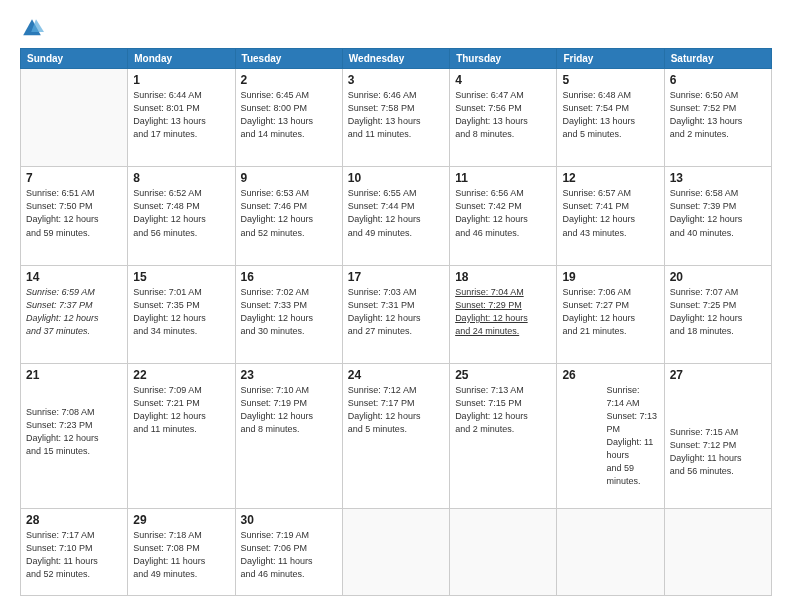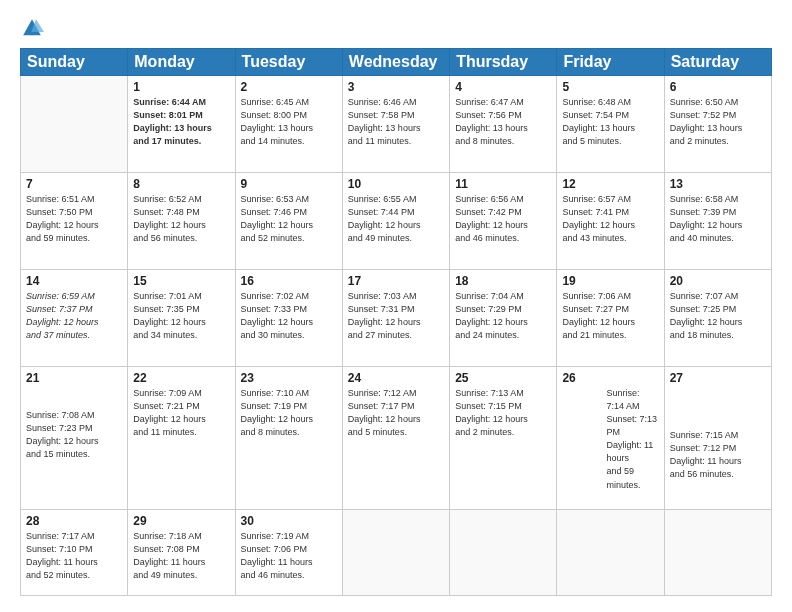--- a/index.html
+++ b/index.html
@@ -55,21 +55,21 @@
     .calendar {
       flex: 1;
       border: 1px solid #ccc;
       border-collapse: collapse;
       width: 100%;
       table-layout: fixed;
     }
     .calendar th {
       background: #2b7ab8;
       color: #fff;
-      font-size: 16px;
+      font-size: 10px;
       font-weight: bold;
       padding: 4px 6px;
       border: 1px solid #2470a8;
       text-align: left;
     }
     .calendar td {
       border: 1px solid #ccc;
       vertical-align: top;
       padding: 4px 5px;
       font-size: 9.5px;
@@ -128,21 +128,21 @@
           <th>Thursday</th>
           <th>Friday</th>
           <th>Saturday</th>
         </tr>
     </thead>
     <tbody id="calendar-body">
     <tr class="week-row">
           <td class="empty"></td>
           <td>
             <div class="day-num">1</div>
-            <div class="day-info" style="white-space: pre-line; font-weight: bold;">Sunrise: 6:44 AM
+            <div class="day-info" style="white-space: pre-line;">Sunrise: 6:44 AM
 Sunset: 8:01 PM
 Daylight: 13 hours
 and 17 minutes.</div>
           </td>
           <td>
             <div class="day-num">2</div>
             <div class="day-info" style="white-space: pre-line;">Sunrise: 6:45 AM
 Sunset: 8:00 PM
 Daylight: 13 hours
 and 14 minutes.</div>
@@ -251,21 +251,21 @@
           </td>
           <td>
             <div class="day-num">17</div>
             <div class="day-info" style="white-space: pre-line;">Sunrise: 7:03 AM
 Sunset: 7:31 PM
 Daylight: 12 hours
 and 27 minutes.</div>
           </td>
           <td>
             <div class="day-num">18</div>
-            <div class="day-info" style="white-space: pre-line;">Sunrise: 7:04 AM
+            <div class="day-info" style="white-space: pre-line; text-decoration: underline;">Sunrise: 7:04 AM
 Sunset: 7:29 PM
 Daylight: 12 hours
 and 24 minutes.</div>
           </td>
           <td>
             <div class="day-num">19</div>
             <div class="day-info" style="white-space: pre-line;">Sunrise: 7:06 AM
 Sunset: 7:27 PM
 Daylight: 12 hours
 and 21 minutes.</div>

